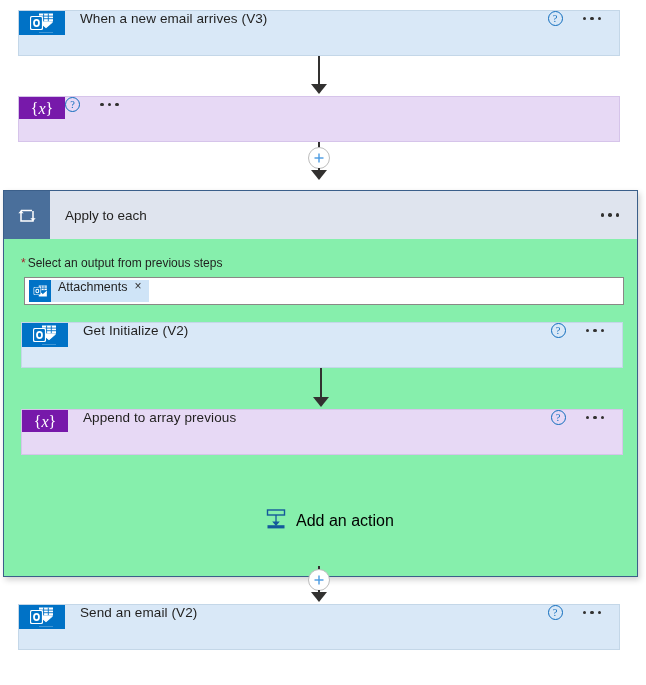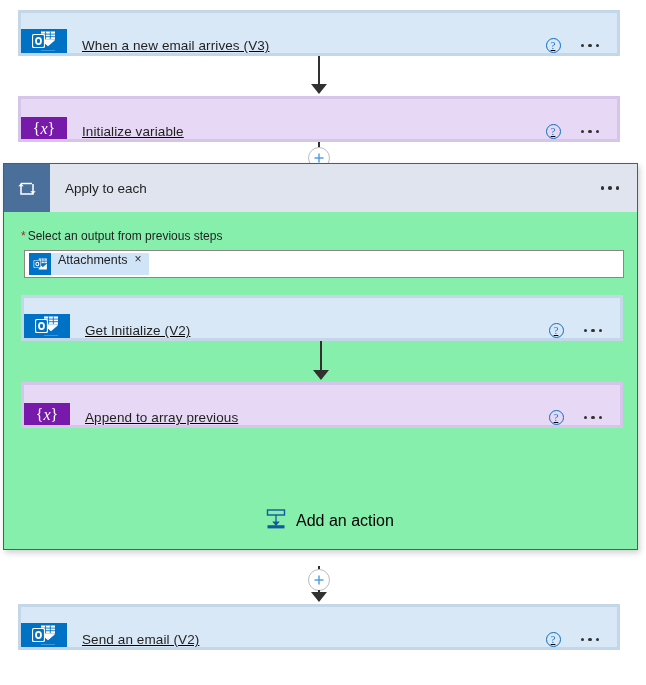--- a/index.html
+++ b/index.html
@@ -14,24 +14,23 @@
     width: 646px;
     height: 685px;
     background: #ffffff;
     overflow: hidden;
   }
 
   
   .card {
     position: absolute;
     display: flex;
-    align-items: flex-end;
+    align-items: flex-start;
     height: 46px;
-    border: 3px solid #1d4ed8;
-    text-decoration: underline;
+    border: 1px solid #1d4ed8;
   }
   .card.blue  { background: #d9e8f7; border-color: #c4d7e8; }
   .card.purple{ background: #e7d9f5; border-color: #d6c4ea; }
 
   .card-icon {
     width: 46px;
     min-width: 46px;
     display: flex;
     align-items: center;
     justify-content: center;
@@ -107,21 +106,21 @@
     display: flex;
     align-items: center;
     justify-content: center;
   }
   .plus-node svg { display: block; }
 
   
   #scope-container {
     position: absolute;
     left: 3px;
-    top: 163px;
+    top: 190px;
     width: 635px;
     height: 387px;
     background: #ffffff;
     border: 1.5px solid #3b5f8a;
     box-shadow: 2px 3px 6px rgba(0,0,0,.18);
   }
   #scope-header {
     display: flex;
     align-items: stretch;
     height: 48px;
@@ -247,21 +246,20 @@
 
   <div class="connector" style="left:318px; top:56px; height:35px;"></div>
   <div class="arrowhead" style="left:311px; top:84px;"></div>
 
   <div class="card purple" style="left:18px; top:96px; width:602px;">
     <div class="card-icon icon-variable">
       <svg width="30" height="22" viewBox="0 0 30 22" aria-hidden="true">
         <text x="15" y="16.5" font-family="'Liberation Serif', serif" font-size="16" fill="#ffffff" text-anchor="middle">{<tspan font-style="italic">x</tspan>}</text>
       </svg>
     </div>
-    <div class="card-title">Initialize variable</div>
     <div class="card-actions">
       <div class="help-icon">?</div>
       <div class="ellipsis">
         <i></i>
           <i></i>
           <i></i>
       </div>
     </div>
   </div>
 

